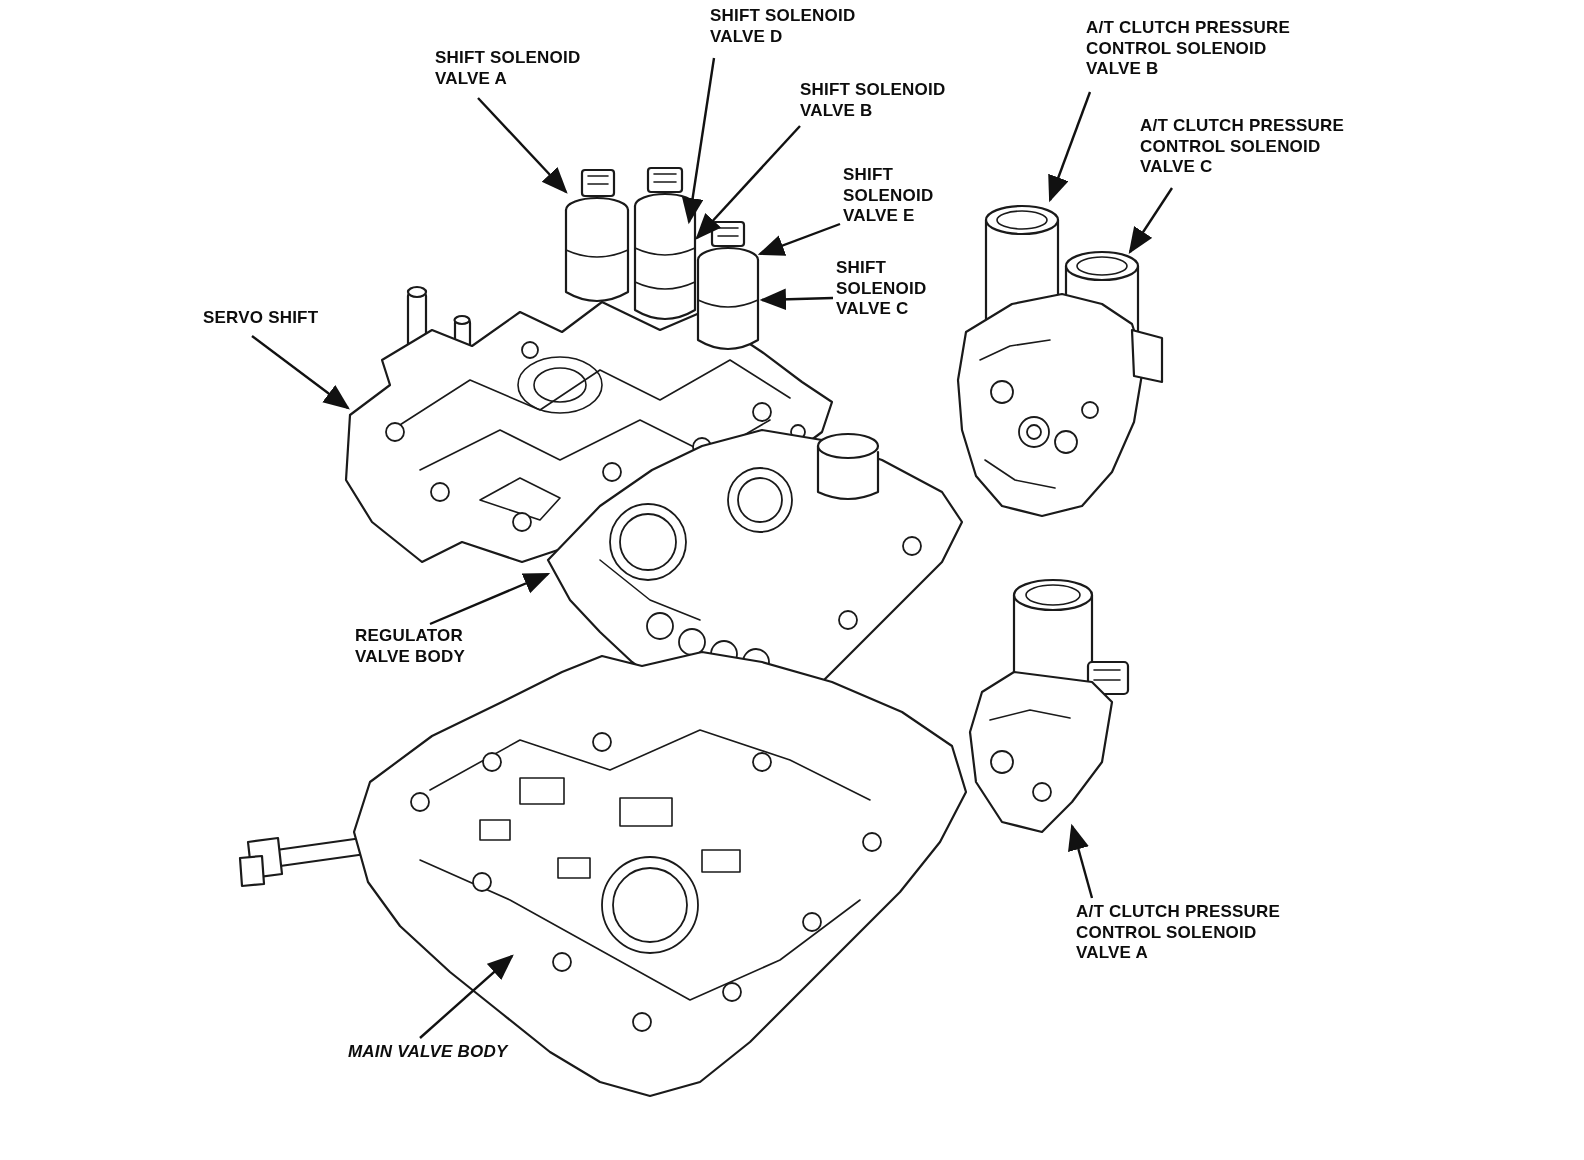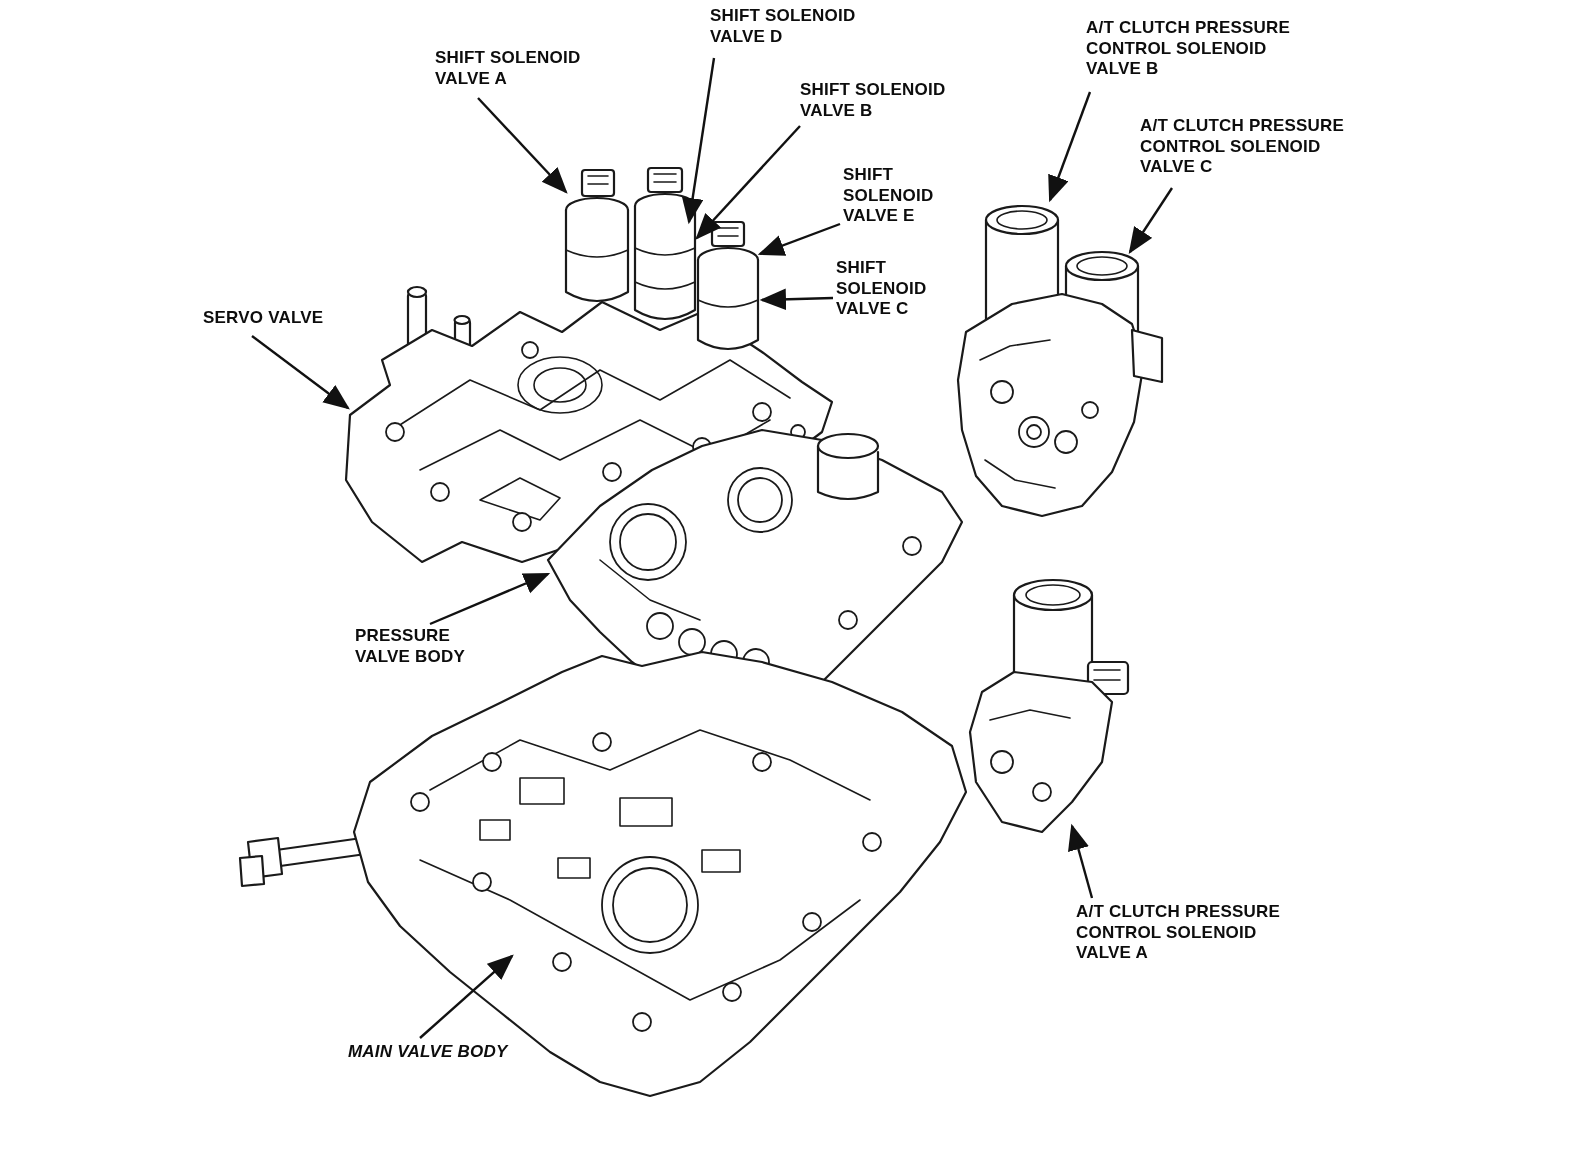--- a/index.html
+++ b/index.html
@@ -250,23 +250,23 @@
 VALVE C</div>
 
   <div class="label" style="left:1086px; top:18px;">A/T CLUTCH PRESSURE
 CONTROL SOLENOID
 VALVE B</div>
 
   <div class="label" style="left:1140px; top:116px;">A/T CLUTCH PRESSURE
 CONTROL SOLENOID
 VALVE C</div>
 
-  <div class="label" style="left:203px; top:308px;">SERVO VALVE</div>
-
-  <div class="label" style="left:355px; top:626px;">PRESSURE
+  <div class="label" style="left:203px; top:308px;">SERVO SHIFT</div>
+
+  <div class="label" style="left:355px; top:626px;">REGULATOR
 VALVE BODY</div>
 
   <div class="label" style="left:348px; top:1042px;font-style:italic;">MAIN VALVE BODY</div>
 
   <div class="label" style="left:1076px; top:902px;">A/T CLUTCH PRESSURE
 CONTROL SOLENOID
 VALVE A</div>
 
 </div>
 

